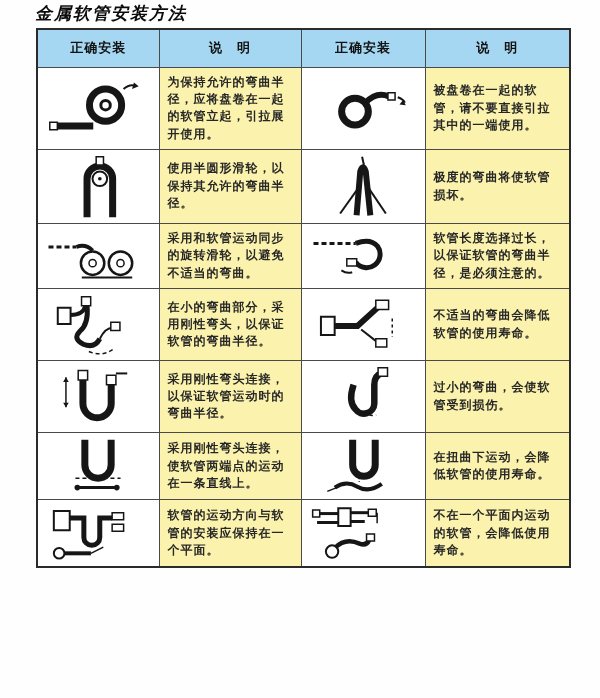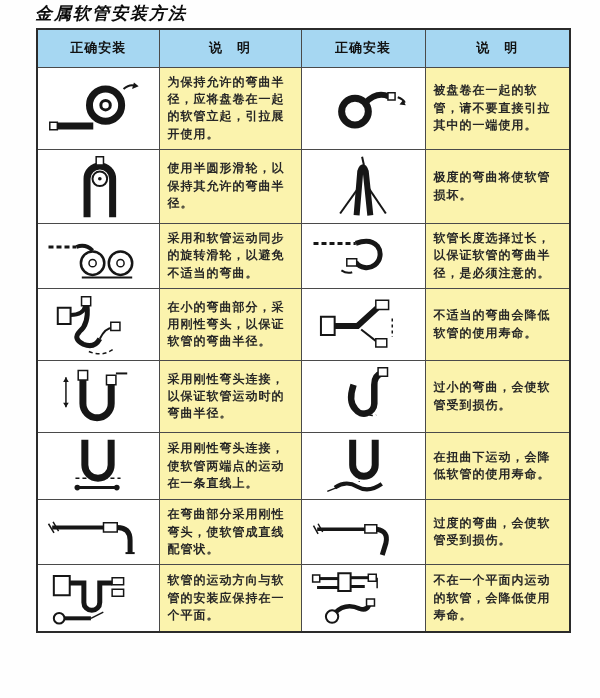--- a/index.html
+++ b/index.html
@@ -212,41 +212,20 @@
           <svg width="92" height="62" viewBox="0 0 96 66">
             <path d="M37 5 V32 A12 12 0 0 0 61 32 V5" stroke="#161616" stroke-width="7" fill="none"></path>
             <path d="M44 44 v6" stroke="#161616" stroke-width="1.5" stroke-dasharray="3 2"></path>
             <path d="M18 56 Q30 48 42 55 T68 52" stroke="#161616" stroke-width="4" fill="none"></path>
             <path d="M10 60 l10 -4" stroke="#161616" stroke-width="1.5"></path>
           </svg>
         </td>
         <td class="desc">在扭曲下运动，会降低软管的使用寿命。</td>
       </tr>
 
-      <tr class="r7">
-        <td class="img">
-          <svg width="110" height="58" viewBox="0 0 120 62">
-            <path d="M6 22 l6 10 M11 20 l6 10" stroke="#161616" stroke-width="1.5"></path>
-            <path d="M10 26 H80" stroke="#161616" stroke-width="4"></path>
-            <rect x="66" y="21" width="15" height="10" fill="#fff" stroke="#161616" stroke-width="1.5"></rect>
-            <path d="M81 26 Q95 26 95 40 V54" stroke="#161616" stroke-width="5" fill="none"></path>
-            <path d="M90 54 h10" stroke="#161616" stroke-width="2"></path>
-          </svg>
-        </td>
-        <td class="desc">在弯曲部分采用刚性弯头，使软管成直线配管状。</td>
-        <td class="img">
-          <svg width="110" height="58" viewBox="0 0 120 62">
-            <path d="M6 24 l5 9 M11 22 l5 9" stroke="#161616" stroke-width="1.5"></path>
-            <path d="M10 28 H74" stroke="#161616" stroke-width="3.5"></path>
-            <rect x="62" y="23" width="13" height="9" fill="#fff" stroke="#161616" stroke-width="1.5"></rect>
-            <path d="M75 28 Q88 30 85 43 L81 56" stroke="#161616" stroke-width="5" fill="none"></path>
-          </svg>
-        </td>
-        <td class="desc">过度的弯曲，会使软管受到损伤。</td>
-      </tr>
 
 
       <tr class="r9">
         <td class="img">
           <svg width="106" height="62" viewBox="0 0 120 70">
             <rect x="10" y="10" width="18" height="22" fill="#fff" stroke="#161616" stroke-width="2"></rect>
             <path d="M28 18 H44 V40 A9 9 0 0 0 62 40 V18 H76" stroke="#161616" stroke-width="5" fill="none"></path>
             <rect x="76" y="12" width="13" height="8" fill="#fff" stroke="#161616" stroke-width="1.5"></rect>
             <rect x="76" y="25" width="13" height="8" fill="#fff" stroke="#161616" stroke-width="1.5"></rect>
             <circle cx="16" cy="58" r="6" fill="#fff" stroke="#161616" stroke-width="2"></circle>

